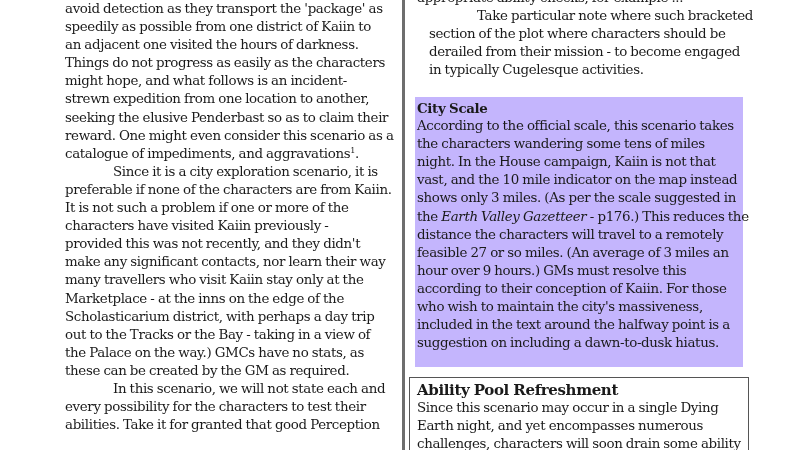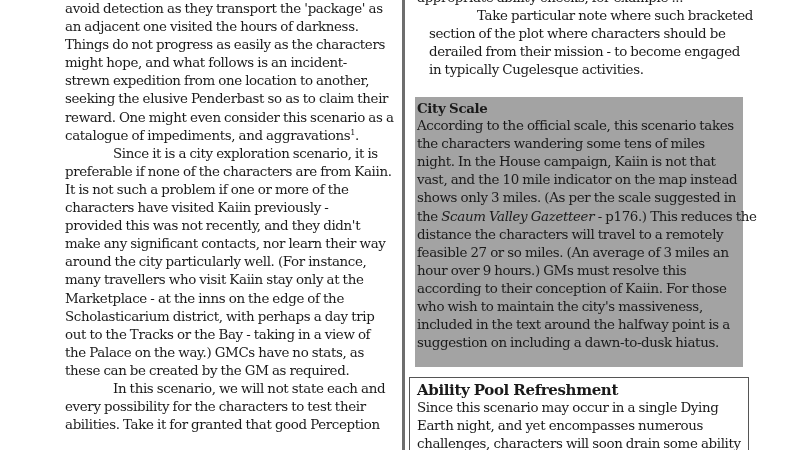--- a/index.html
+++ b/index.html
@@ -57,21 +57,21 @@
       position: absolute;
       left: 417px;
       top: -11px;
     }
     .gray-box {
       position: absolute;
       left: 415px;
       top: 97px;
       width: 328px;
       height: 270px;
-      background: #a3a3a3;
+      background: #c4b5fd;
       box-sizing: border-box;
       padding: 2px 0 0 2px;
     }
     .box-title {
       font-weight: bold;
       display: block;
       white-space: nowrap;
     }
     .white-box {
       position: absolute;
@@ -90,36 +90,36 @@
     }
     em { font-style: italic; }
     sup { font-size: 8px; line-height: 0; vertical-align: super; }
   </style>
 </head>
 <body>
 
 <div class="col left-col">
   <p>
     <span class="ln">avoid detection as they transport the 'package' as</span>
+    <span class="ln">speedily as possible from one district of Kaiin to</span>
     <span class="ln">an adjacent one visited the hours of darkness.</span>
     <span class="ln">Things do not progress as easily as the characters</span>
     <span class="ln">might hope, and what follows is an incident-</span>
     <span class="ln">strewn expedition from one location to another,</span>
     <span class="ln">seeking the elusive Penderbast so as to claim their</span>
     <span class="ln">reward. One might even consider this scenario as a</span>
     <span class="ln"><span>catalogue of impediments, and aggravations</span><sup>1</sup><span>.</span></span>
   </p>
   <p>
     <span class="ln indent">Since it is a city exploration scenario, it is</span>
     <span class="ln">preferable if none of the characters are from Kaiin.</span>
     <span class="ln">It is not such a problem if one or more of the</span>
     <span class="ln">characters have visited Kaiin previously -</span>
     <span class="ln">provided this was not recently, and they didn't</span>
     <span class="ln">make any significant contacts, nor learn their way</span>
-    <span class="ln">around the city particularly well. (For instance,</span>
     <span class="ln">many travellers who visit Kaiin stay only at the</span>
     <span class="ln">Marketplace - at the inns on the edge of the</span>
     <span class="ln">Scholasticarium district, with perhaps a day trip</span>
     <span class="ln">out to the Tracks or the Bay - taking in a view of</span>
     <span class="ln">the Palace on the way.) GMCs have no stats, as</span>
     <span class="ln">these can be created by the GM as required.</span>
   </p>
   <p>
     <span class="ln indent">In this scenario, we will not state each and</span>
     <span class="ln">every possibility for the characters to test their</span>
@@ -141,21 +141,21 @@
   </p>
 </div>
 
 <div class="col gray-box">
   <span class="box-title">City Scale</span>
   <span class="ln">According to the official scale, this scenario takes</span>
   <span class="ln">the characters wandering some tens of miles</span>
   <span class="ln">night. In the House campaign, Kaiin is not that</span>
   <span class="ln">vast, and the 10 mile indicator on the map instead</span>
   <span class="ln">shows only 3 miles. (As per the scale suggested in</span>
-  <span class="ln"><span>the </span><em>Scaum Valley Gazetteer</em><span> - p176.) This reduces the</span></span>
+  <span class="ln"><span>the </span><em>Earth Valley Gazetteer</em><span> - p176.) This reduces the</span></span>
   <span class="ln">distance the characters will travel to a remotely</span>
   <span class="ln">feasible 27 or so miles. (An average of 3 miles an</span>
   <span class="ln">hour over 9 hours.) GMs must resolve this</span>
   <span class="ln">according to their conception of Kaiin. For those</span>
   <span class="ln">who wish to maintain the city's massiveness,</span>
   <span class="ln">included in the text around the halfway point is a</span>
   <span class="ln">suggestion on including a dawn-to-dusk hiatus.</span>
 </div>
 
 <div class="col white-box">

